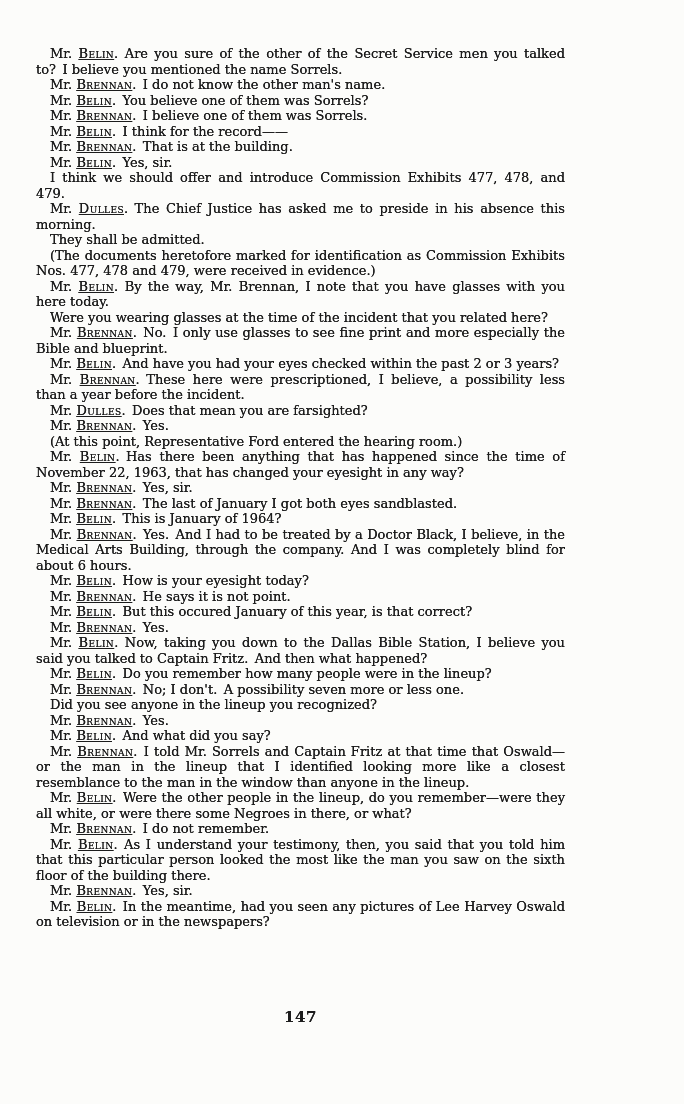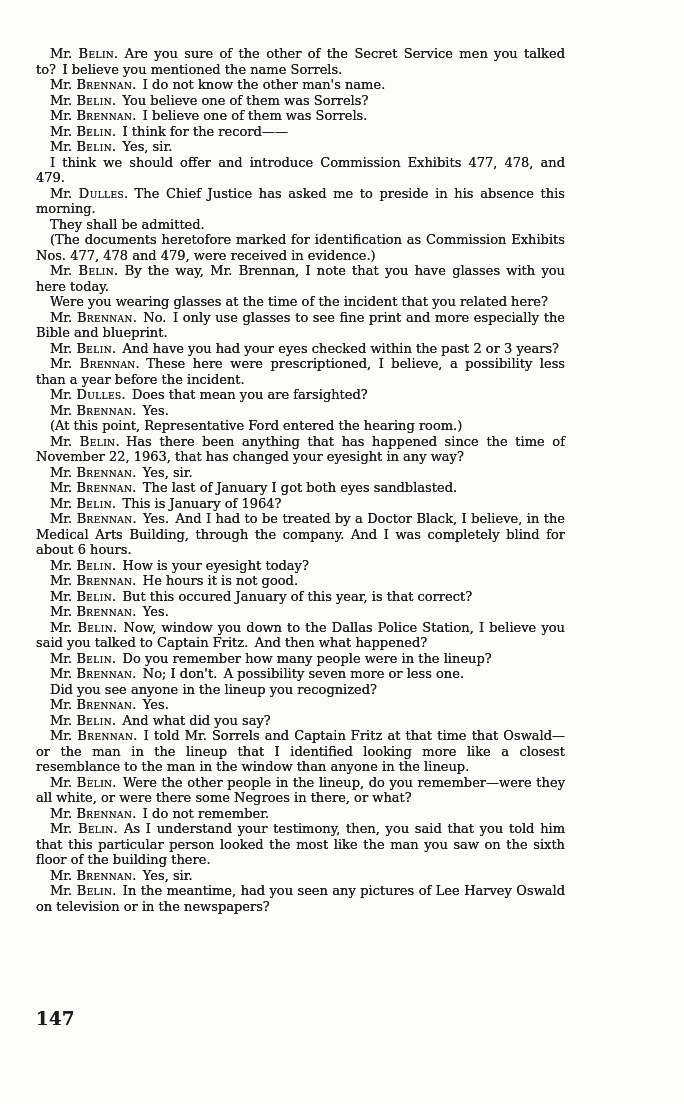--- a/index.html
+++ b/index.html
@@ -30,66 +30,68 @@
     text-shadow: 0 0 0.4px currentColor;
   }
   .text-block p {
     margin: 0;
     padding: 0;
     text-indent: 14px;
   }
   .sc {
     font-variant: small-caps;
     letter-spacing: 0.4px;
+    text-decoration: underline;
   }
   .page-number {
     position: absolute;
     left: 36px;
     top: 1008px;
     width: 529px;
-    text-align: left;
-    font-size: 18px;
+    text-align: center;
+    font-size: 15px;
     font-weight: bold;
     letter-spacing: 0.5px;
     text-shadow: 0 0 0.3px currentColor;
   }
 </style>
 </head>
 <body style="--paper: #fcfcfa; --ink: #1c1c1c;">
 
 <div class="page">
   <div class="text-block">
       <p><span>Mr. </span><span class="sc">Belin</span><span>. Are you sure of the other of the Secret Service men you talked to? I believe you mentioned the name Sorrels.</span></p>
       <p><span>Mr. </span><span class="sc">Brennan</span><span>. I do not know the other man's name.</span></p>
       <p><span>Mr. </span><span class="sc">Belin</span><span>. You believe one of them was Sorrels?</span></p>
       <p><span>Mr. </span><span class="sc">Brennan</span><span>. I believe one of them was Sorrels.</span></p>
       <p><span>Mr. </span><span class="sc">Belin</span><span>. I think for the record——</span></p>
+      <p><span>Mr. </span><span class="sc">Brennan</span><span>. That is at the building.</span></p>
       <p><span>Mr. </span><span class="sc">Belin</span><span>. Yes, sir.</span></p>
       <p><span>I think we should offer and introduce Commission Exhibits 477, 478, and 479.</span></p>
       <p><span>Mr. </span><span class="sc">Dulles</span><span>. The Chief Justice has asked me to preside in his absence this morning.</span></p>
       <p><span>They shall be admitted.</span></p>
       <p><span>(The documents heretofore marked for identification as Commission Exhibits Nos. 477, 478 and 479, were received in evidence.)</span></p>
       <p><span>Mr. </span><span class="sc">Belin</span><span>. By the way, Mr. Brennan, I note that you have glasses with you here today.</span></p>
       <p><span>Were you wearing glasses at the time of the incident that you related here?</span></p>
       <p><span>Mr. </span><span class="sc">Brennan</span><span>. No. I only use glasses to see fine print and more especially the Bible and blueprint.</span></p>
       <p><span>Mr. </span><span class="sc">Belin</span><span>. And have you had your eyes checked within the past 2 or 3 years?</span></p>
       <p><span>Mr. </span><span class="sc">Brennan</span><span>. These here were prescriptioned, I believe, a possibility less than a year before the incident.</span></p>
       <p><span>Mr. </span><span class="sc">Dulles</span><span>. Does that mean you are farsighted?</span></p>
       <p><span>Mr. </span><span class="sc">Brennan</span><span>. Yes.</span></p>
       <p><span>(At this point, Representative Ford entered the hearing room.)</span></p>
       <p><span>Mr. </span><span class="sc">Belin</span><span>. Has there been anything that has happened since the time of November 22, 1963, that has changed your eyesight in any way?</span></p>
       <p><span>Mr. </span><span class="sc">Brennan</span><span>. Yes, sir.</span></p>
       <p><span>Mr. </span><span class="sc">Brennan</span><span>. The last of January I got both eyes sandblasted.</span></p>
       <p><span>Mr. </span><span class="sc">Belin</span><span>. This is January of 1964?</span></p>
       <p><span>Mr. </span><span class="sc">Brennan</span><span>. Yes. And I had to be treated by a Doctor Black, I believe, in the Medical Arts Building, through the company. And I was completely blind for about 6 hours.</span></p>
       <p><span>Mr. </span><span class="sc">Belin</span><span>. How is your eyesight today?</span></p>
-      <p><span>Mr. </span><span class="sc">Brennan</span><span>. He hours it is not good.</span></p>
+      <p><span>Mr. </span><span class="sc">Brennan</span><span>. He says it is not point.</span></p>
       <p><span>Mr. </span><span class="sc">Belin</span><span>. But this occured January of this year, is that correct?</span></p>
       <p><span>Mr. </span><span class="sc">Brennan</span><span>. Yes.</span></p>
-      <p><span>Mr. </span><span class="sc">Belin</span><span>. Now, window you down to the Dallas Police Station, I believe you said you talked to Captain Fritz. And then what happened?</span></p>
+      <p><span>Mr. </span><span class="sc">Belin</span><span>. Now, taking you down to the Dallas Bible Station, I believe you said you talked to Captain Fritz. And then what happened?</span></p>
       <p><span>Mr. </span><span class="sc">Belin</span><span>. Do you remember how many people were in the lineup?</span></p>
       <p><span>Mr. </span><span class="sc">Brennan</span><span>. No; I don't. A possibility seven more or less one.</span></p>
       <p><span>Did you see anyone in the lineup you recognized?</span></p>
       <p><span>Mr. </span><span class="sc">Brennan</span><span>. Yes.</span></p>
       <p><span>Mr. </span><span class="sc">Belin</span><span>. And what did you say?</span></p>
       <p><span>Mr. </span><span class="sc">Brennan</span><span>. I told Mr. Sorrels and Captain Fritz at that time that Oswald—or the man in the lineup that I identified looking more like a closest resemblance to the man in the window than anyone in the lineup.</span></p>
       <p><span>Mr. </span><span class="sc">Belin</span><span>. Were the other people in the lineup, do you remember—were they all white, or were there some Negroes in there, or what?</span></p>
       <p><span>Mr. </span><span class="sc">Brennan</span><span>. I do not remember.</span></p>
       <p><span>Mr. </span><span class="sc">Belin</span><span>. As I understand your testimony, then, you said that you told him that this particular person looked the most like the man you saw on the sixth floor of the building there.</span></p>
       <p><span>Mr. </span><span class="sc">Brennan</span><span>. Yes, sir.</span></p>

